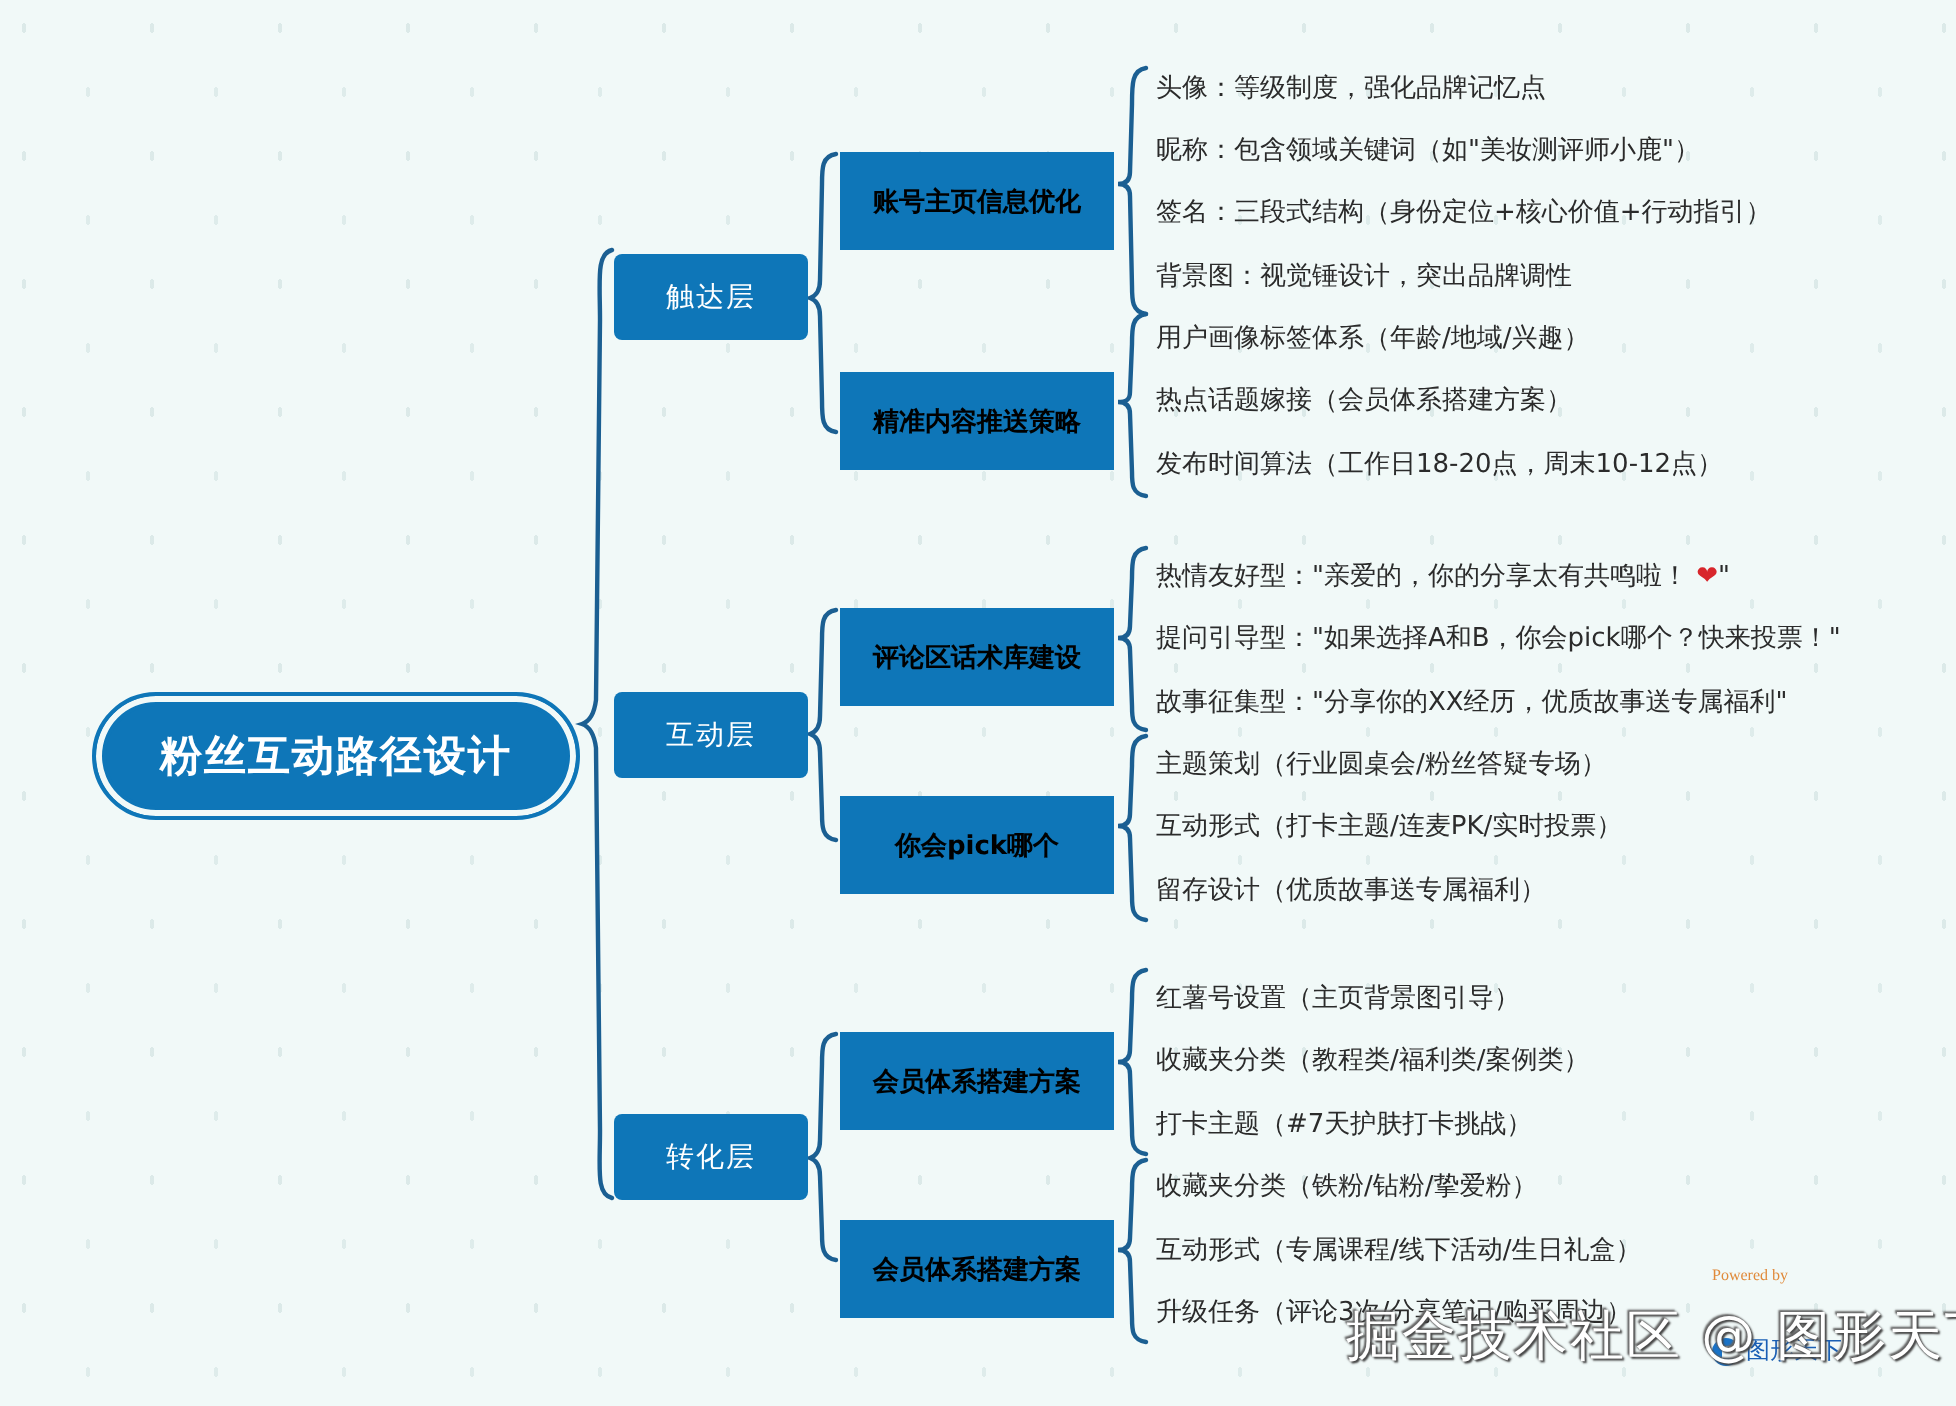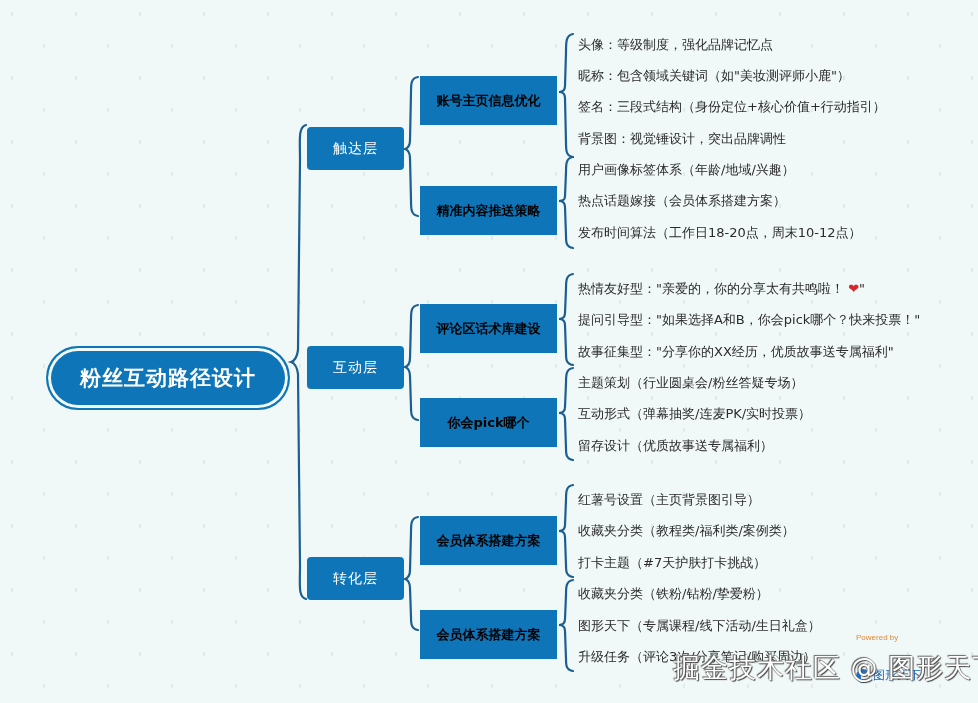--- a/index.html
+++ b/index.html
@@ -32,21 +32,21 @@
     display: flex; align-items: center; justify-content: center;
     font-size: 13px; font-weight: bold;
   }
   .leaf {
     position: absolute; left: 578px; height: 20px; line-height: 20px;
     font-size: 13px; color: #2b2b2b; white-space: nowrap;
   }
   .heart { color: #d8262c; font-size: 13px; }
   .powered {
     position: absolute; left: 856px; top: 633px; font-size: 8px; color: #e08a3a;
-    font-family: Liberation Sans, sans-serif;
+    font-family: Liberation Serif, serif;
   }
   .brand {
     position: absolute; left: 856px; top: 643px; display: flex; align-items: center; gap: 3px;
     font-size: 12px; color: #1a5fb4; margin-top: 24px;
   }
   .brand-logo {
     width: 14px; height: 14px; border-radius: 50%; background: #1a73c8; position: relative;
   }
   .brand-logo::after {
     content: ""; position: absolute; left: 5px; top: 4px; width: 9px; height: 6px; background: #f1f9f8;
@@ -123,29 +123,29 @@
 <div class="leaf" style="top:223px">发布时间算法（工作日18-20点，周末10-12点）</div>
 
 <div class="leaf" style="top:279px">
   <span>热情友好型："亲爱的，你的分享太有共鸣啦！</span>
   <span class="heart">❤</span><span>"</span>
 </div>
 <div class="leaf" style="top:310px">提问引导型："如果选择A和B，你会pick哪个？快来投票！"</div>
 <div class="leaf" style="top:342px">故事征集型："分享你的XX经历，优质故事送专属福利"</div>
 
 <div class="leaf" style="top:373px">主题策划（行业圆桌会/粉丝答疑专场）</div>
-<div class="leaf" style="top:404px">互动形式（弹幕抽奖/连麦PK/实时投票）</div>
+<div class="leaf" style="top:404px">互动形式（打卡主题/连麦PK/实时投票）</div>
 <div class="leaf" style="top:436px">留存设计（优质故事送专属福利）</div>
 
 <div class="leaf" style="top:490px">红薯号设置（主页背景图引导）</div>
 <div class="leaf" style="top:521px">收藏夹分类（教程类/福利类/案例类）</div>
 <div class="leaf" style="top:553px">打卡主题（#7天护肤打卡挑战）</div>
 
 <div class="leaf" style="top:584px">收藏夹分类（铁粉/钻粉/挚爱粉）</div>
-<div class="leaf" style="top:616px">图形天下（专属课程/线下活动/生日礼盒）</div>
+<div class="leaf" style="top:616px">互动形式（专属课程/线下活动/生日礼盒）</div>
 <div class="leaf" style="top:647px">升级任务（评论3次/分享笔记/购买周边）</div>
 
 <div class="powered">Powered by</div>
 <div class="brand">
   <span class="brand-logo"></span>
   <span>图形天下</span>
 </div>
 <div class="watermark">掘金技术社区 @ 图形天下</div>
 
 </body></html>

